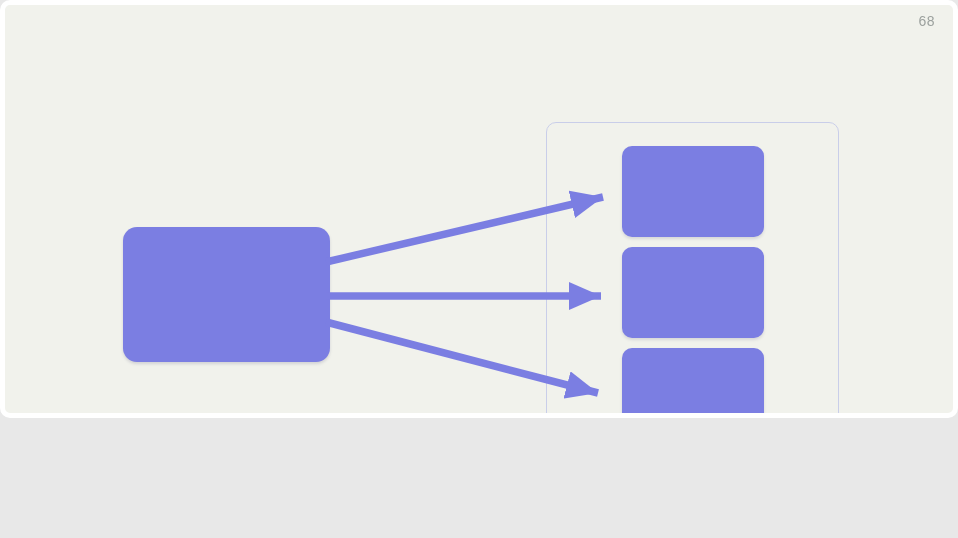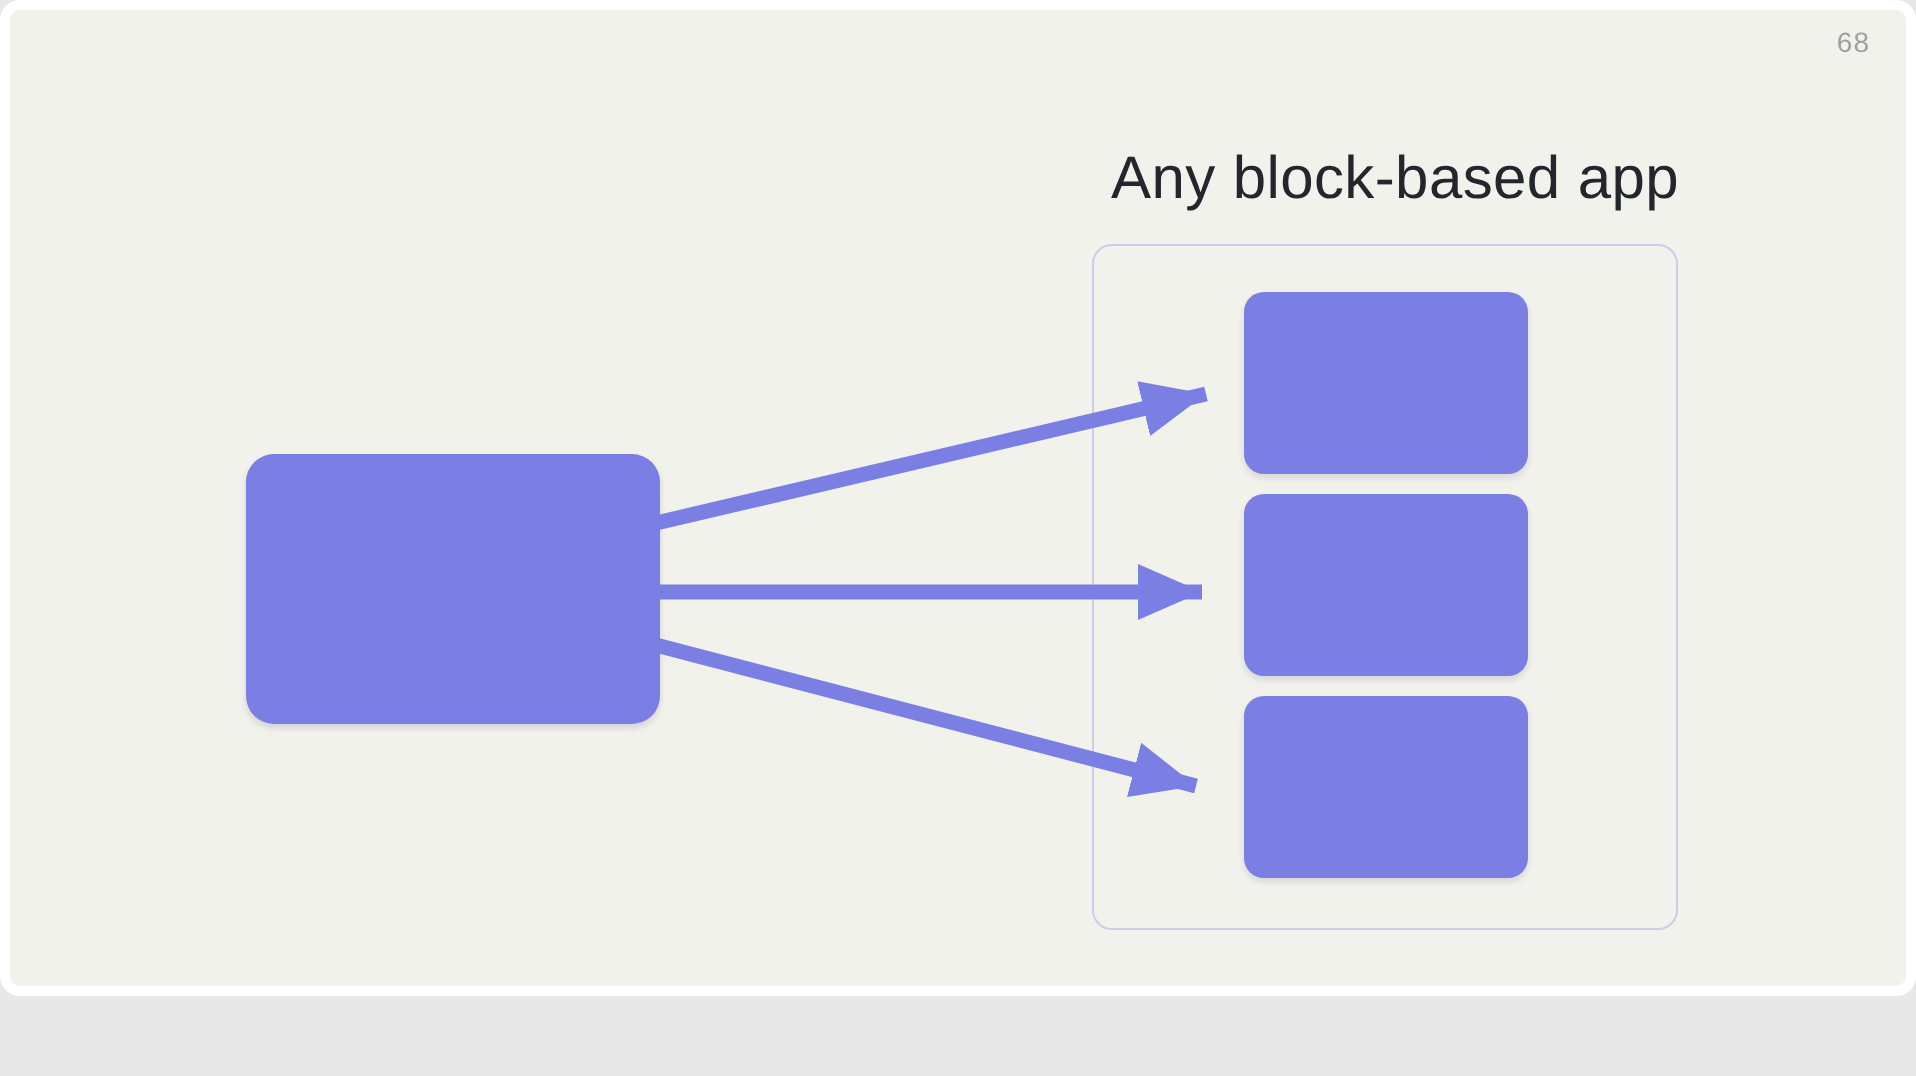--- a/index.html
+++ b/index.html
@@ -4,21 +4,21 @@
 <style>
   * { margin: 0; padding: 0; box-sizing: border-box; }
   html, body { width: 958px; height: 538px; }
   body {
     font-family: "Liberation Sans", sans-serif;
     background: #e8e8e8;
   }
   .slide {
     position: relative;
     width: 958px;
-    height: 498px;
+    height: 418px;
     background: var(--background, #F1F2EC);
     border: 5px solid var(--frame, #FFFFFF);
     border-radius: 10px;
     overflow: hidden;
   }
   .page-number {
     position: absolute;
     top: 8px;
     right: 18px;
     font-size: 14px;
@@ -86,21 +86,20 @@
 </head>
 <body>
 
 <div class="slide">
 
   <div class="page-number">68</div>
 
 
   <div class="source-block"></div>
 
-  <div class="label target-title">Any block-based app</div>
 
   <div class="target-container">
     <div class="target-block"></div>
     <div class="target-block"></div>
     <div class="target-block"></div>
   </div>
 
   <svg class="arrows-overlay" viewBox="0 0 958 538">
     <defs>
       <marker id="ah" markerUnits="userSpaceOnUse" markerWidth="32" markerHeight="28" viewBox="0 0 32 28" refX="32" refY="14" orient="auto">

